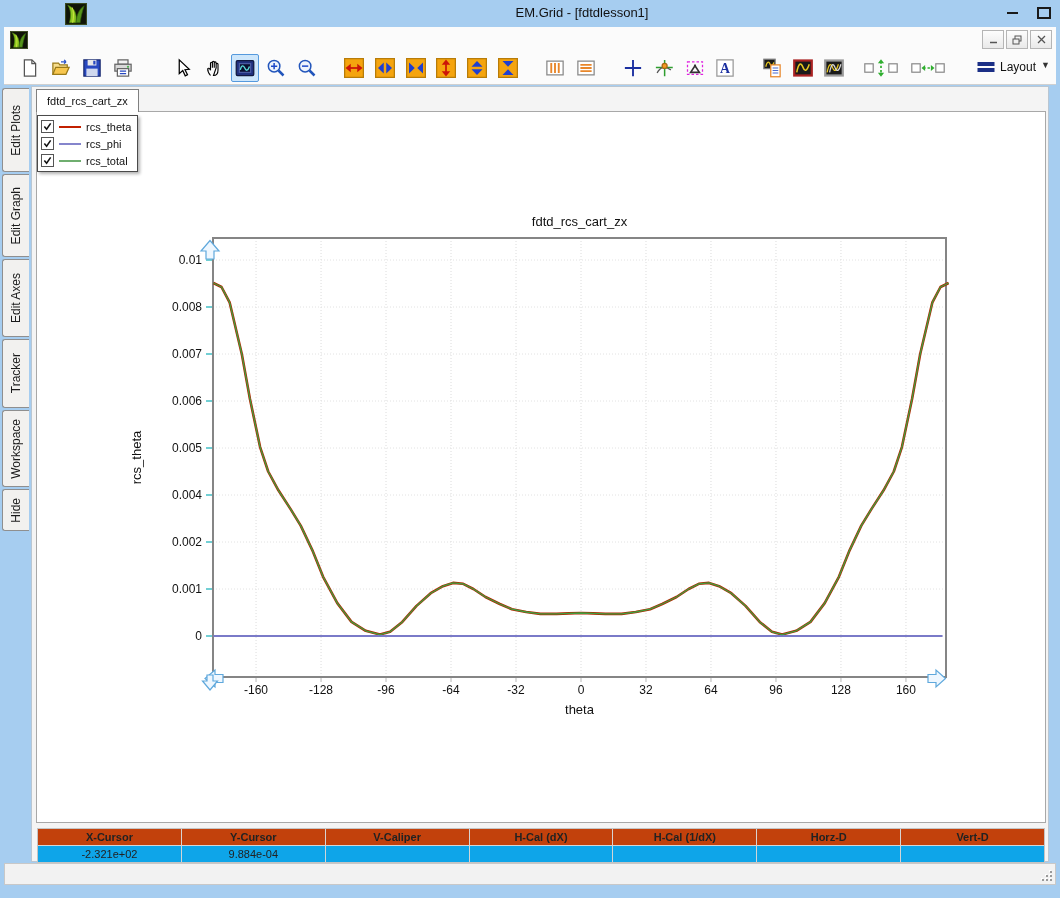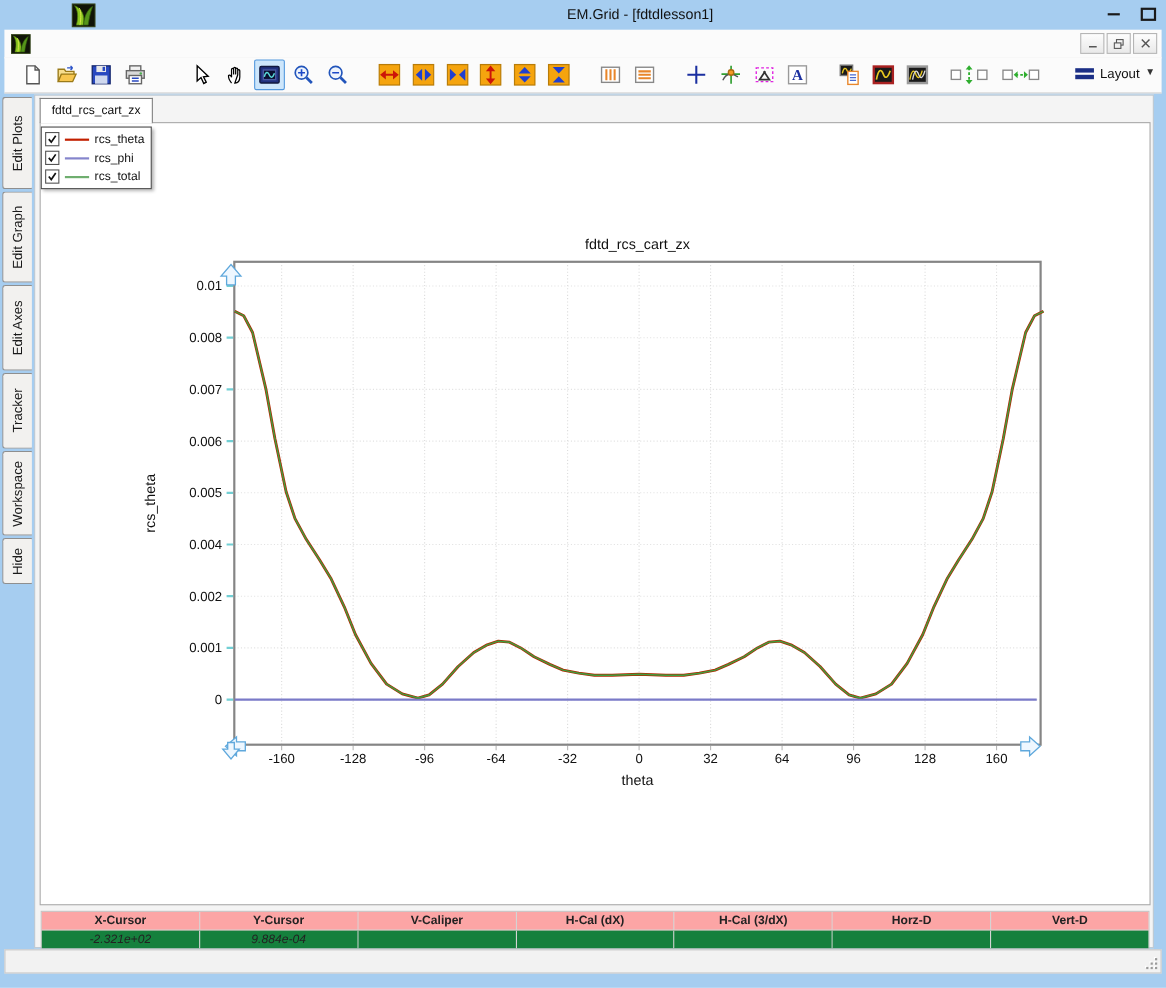--- a/index.html
+++ b/index.html
@@ -49,22 +49,22 @@
   .legend{position:absolute;left:5px;top:28px;background:#fff;border:1px solid #4a4a4a;box-shadow:2px 2px 3px rgba(0,0,0,.3);padding:2px 6px 2px 3px;z-index:4;}
   .legend-row{display:flex;align-items:center;height:17px;gap:5px;}
   .legend-check{width:11px;height:11px;background:#fff;border:1px solid #555;display:flex;align-items:center;justify-content:center;}
   .legend-line{width:22px;height:2px;}
   .legend-label{font-size:11px;color:#111;}
   
   .status-table{position:absolute;left:5px;top:741px;width:1008px;border:1px solid #c4c4c4;box-sizing:border-box;}
   .st-row{display:flex;}
   .st-cell{flex:1;height:16px;line-height:16px;text-align:center;font-size:11px;color:#222;border-right:1px solid #d4d4d4;overflow:hidden;}
   .st-cell:last-child{border-right:none;}
-  .st-head .st-cell{background:#fca5a5;font-weight:bold;border-bottom:1px solid #d4d4d4;}
-  .st-vals .st-cell{background:#15803d;font-style:italic;}
+  .st-head .st-cell{background:#c2410c;font-weight:bold;border-bottom:1px solid #d4d4d4;}
+  .st-vals .st-cell{background:#0ea5e9;}
   
   .statusbar{position:absolute;left:4px;top:863px;width:1052px;height:22px;background:#f2f2f2;border:1px solid #c8c8c8;box-sizing:border-box;}
   .grip{position:absolute;right:3px;bottom:3px;width:12px;height:12px;}
   .grip i{position:absolute;width:2px;height:2px;background:#9a9a9a;box-shadow:-1px -1px 0 #fff;}
 </style>
 </head>
 <body>
 
 <div class="titlebar">
   <span class="app-ic"><svg width="100%" height="100%" viewBox="0 0 20 20">
@@ -484,21 +484,21 @@
         <span class="legend-line" style="background:#6fae6f"></span>
         <span class="legend-label">rcs_total</span>
       </div>
     </div>
   <div class="status-table">
     <div class="st-row st-head" id="st-head">
         <div class="st-cell">X-Cursor</div>
         <div class="st-cell">Y-Cursor</div>
         <div class="st-cell">V-Caliper</div>
         <div class="st-cell">H-Cal (dX)</div>
-        <div class="st-cell">H-Cal (3/dX)</div>
+        <div class="st-cell">H-Cal (1/dX)</div>
         <div class="st-cell">Horz-D</div>
         <div class="st-cell">Vert-D</div>
       </div>
     <div class="st-row st-vals" id="st-vals">
         <div class="st-cell">-2.321e+02</div>
         <div class="st-cell">9.884e-04</div>
         <div class="st-cell"></div>
         <div class="st-cell"></div>
         <div class="st-cell"></div>
         <div class="st-cell"></div>

